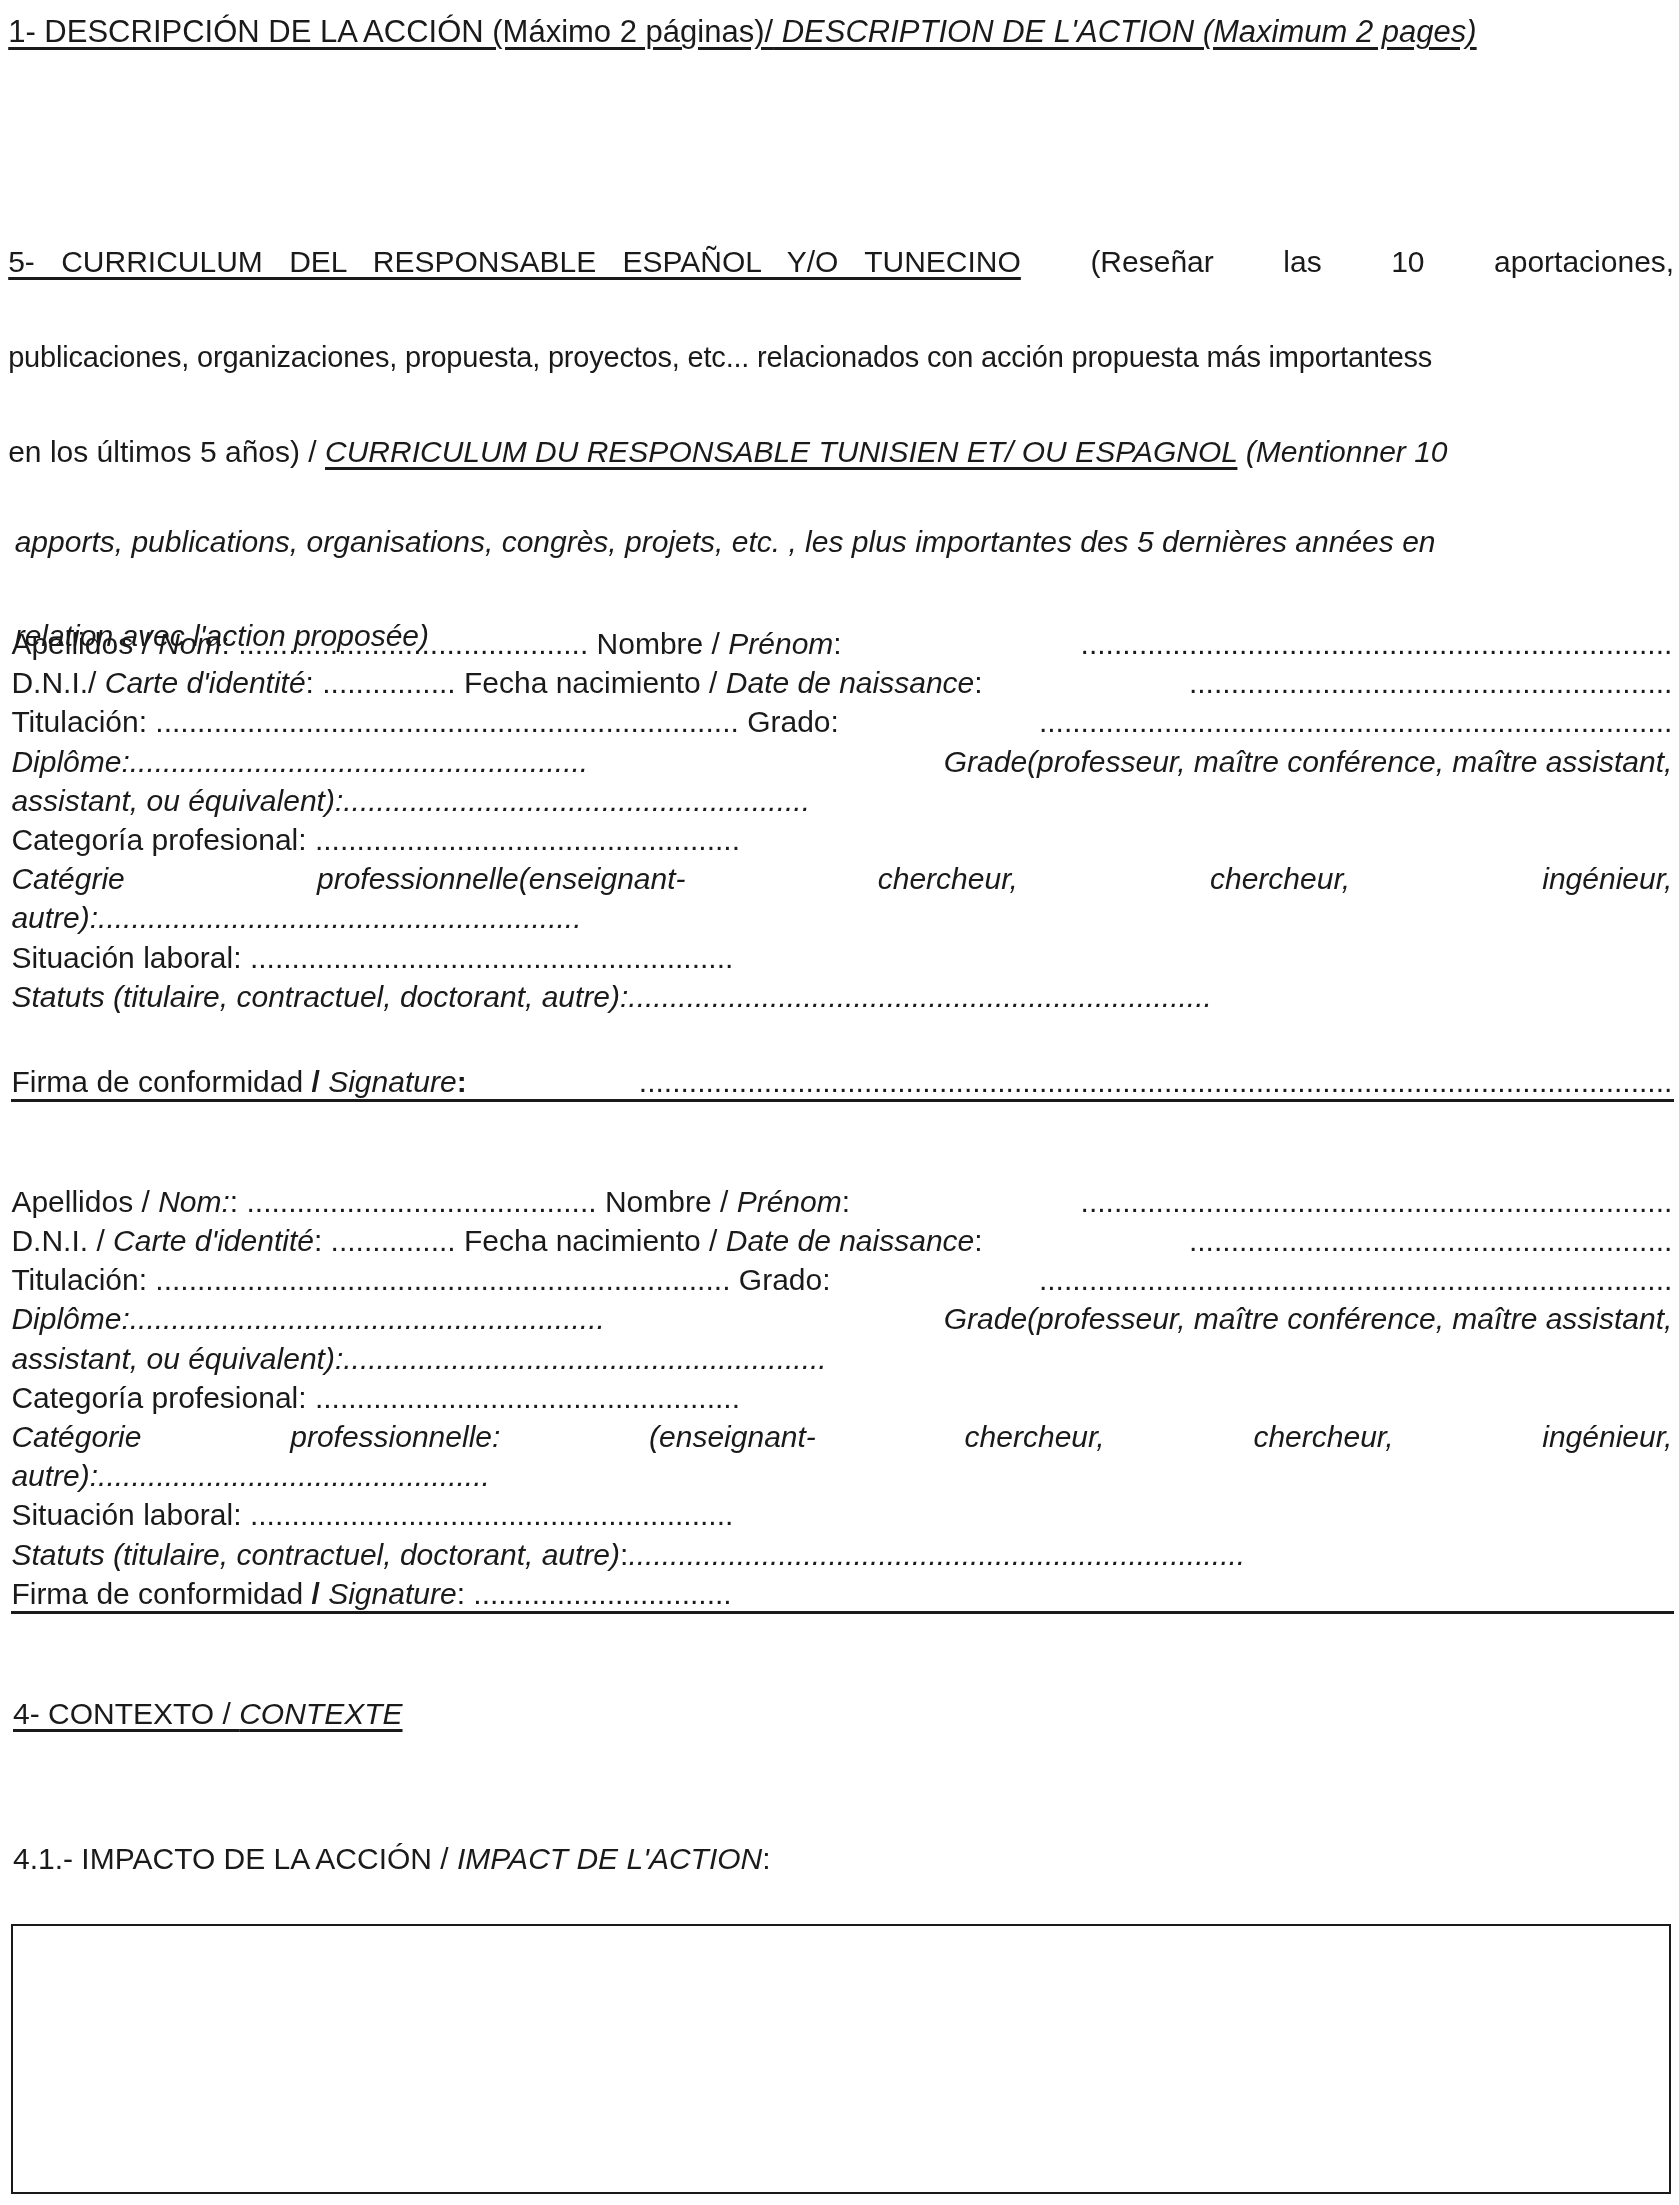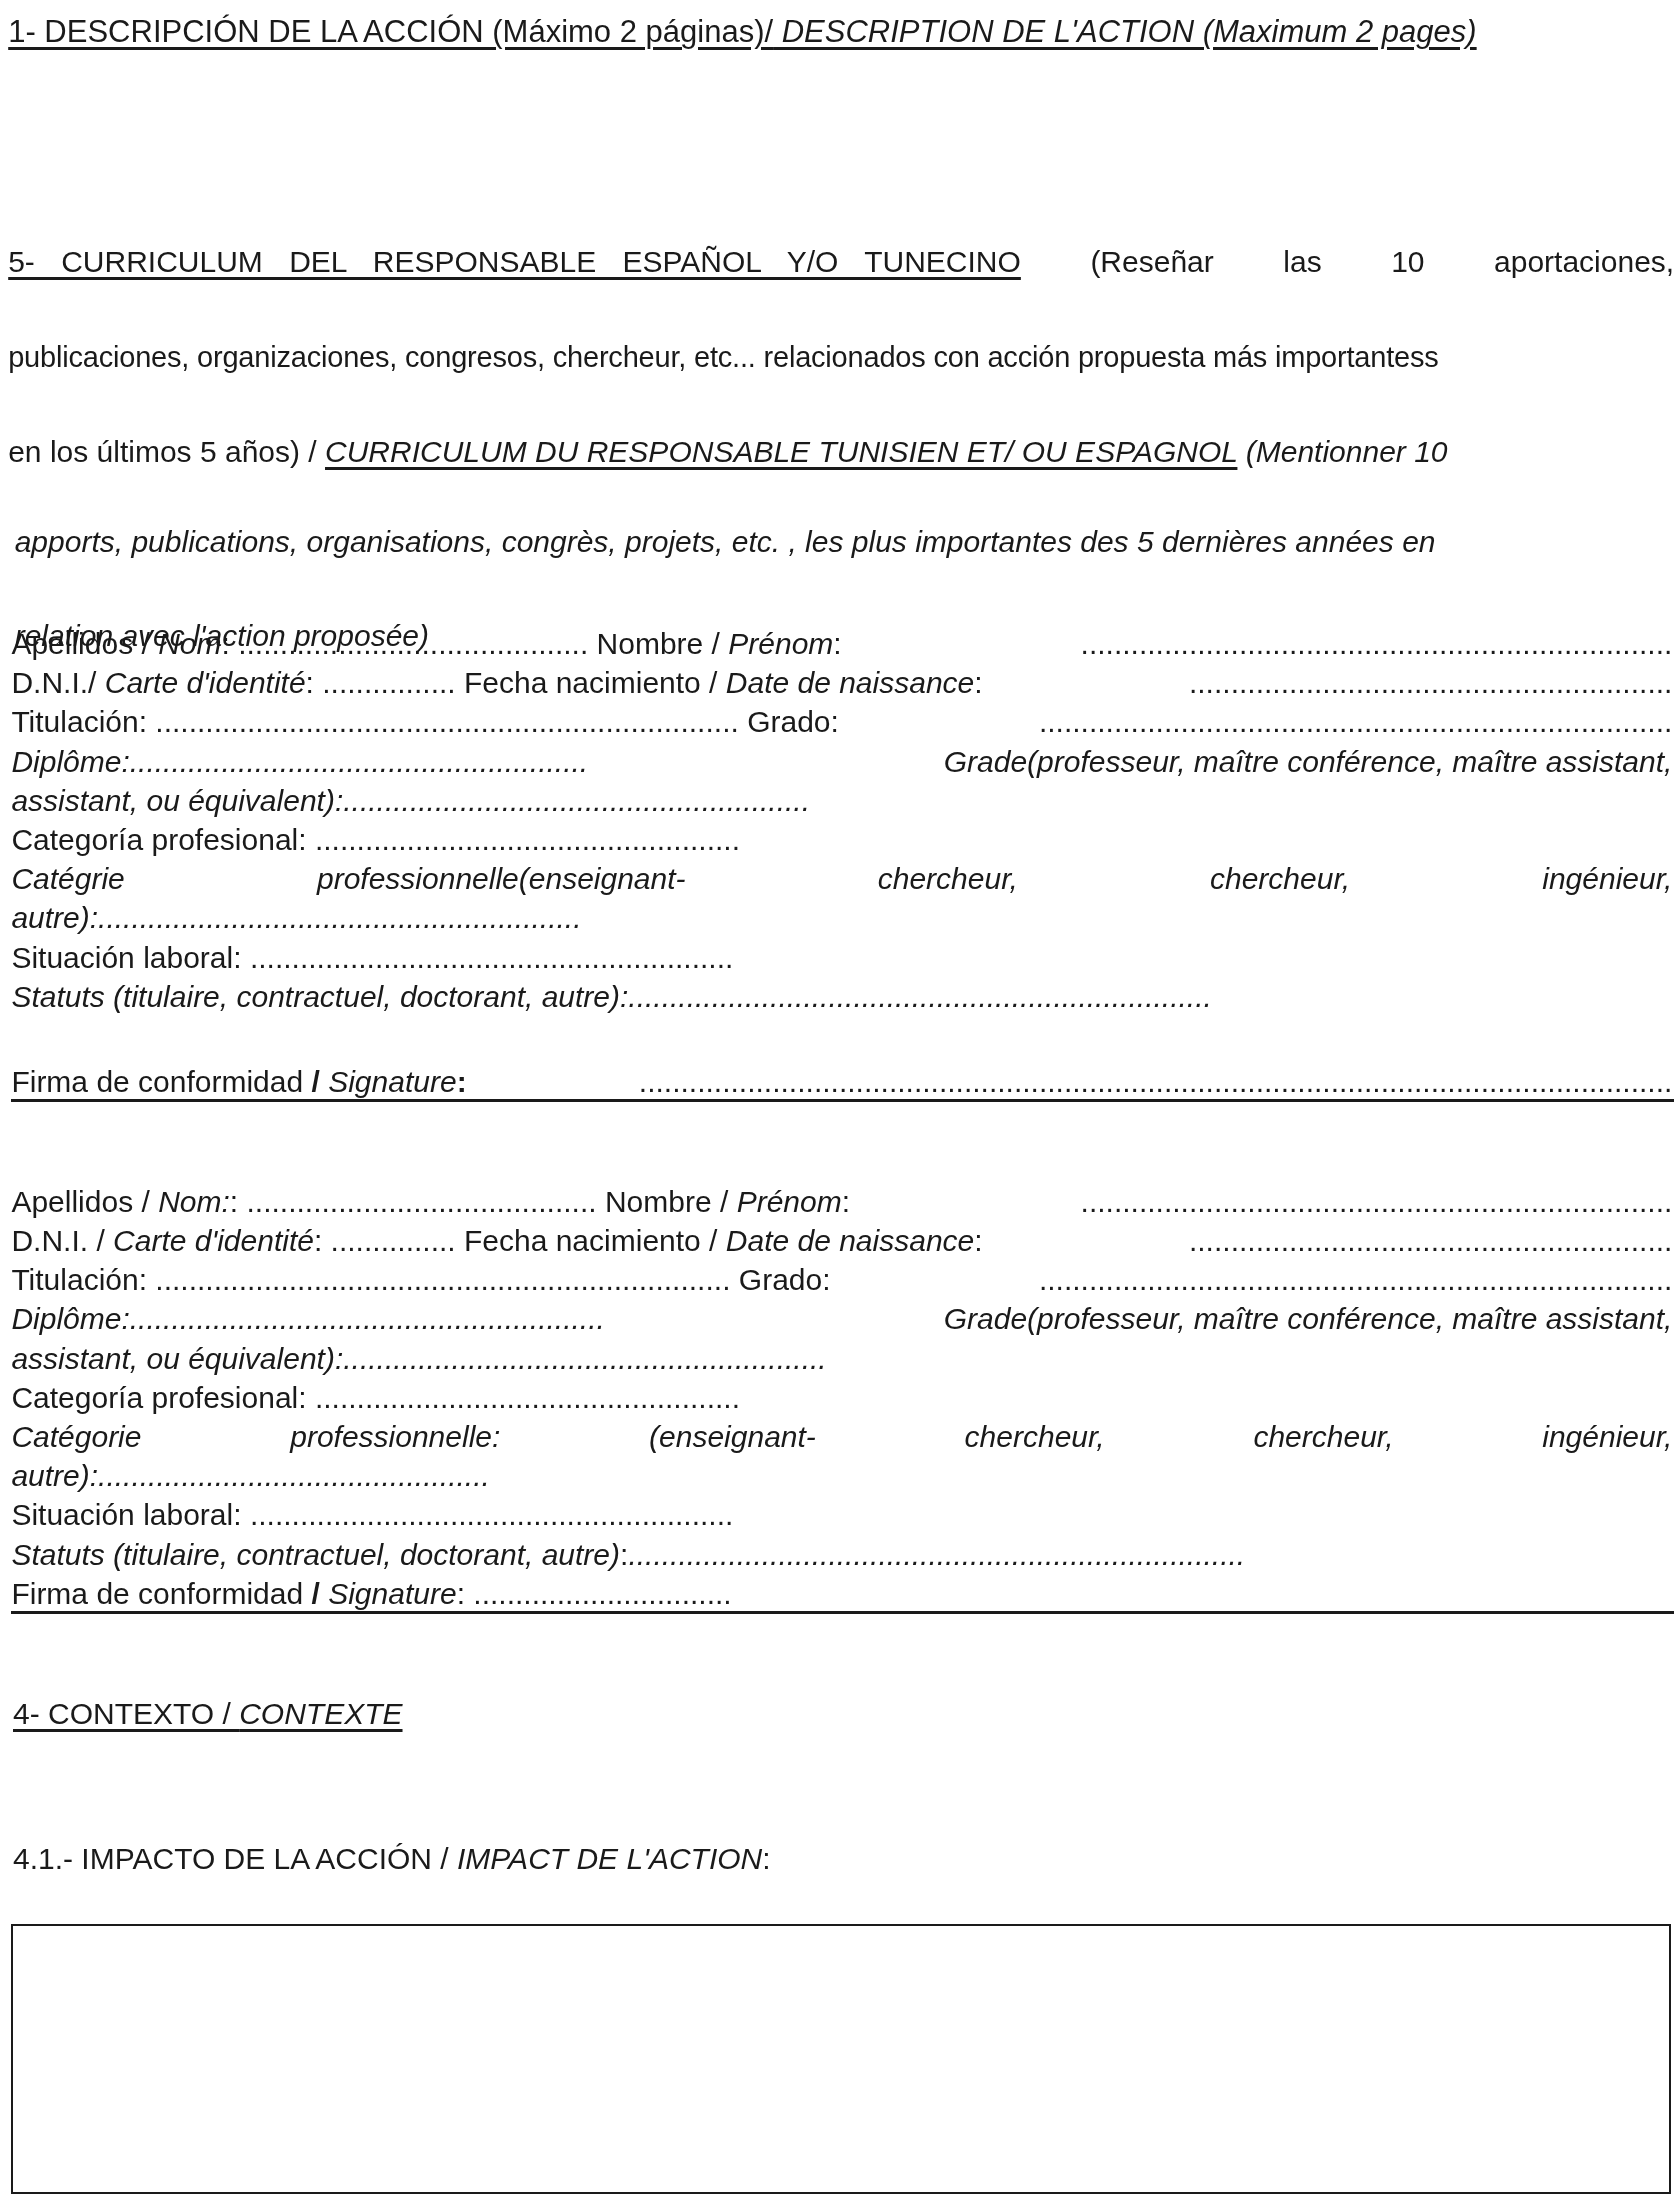--- a/index.html
+++ b/index.html
@@ -47,21 +47,21 @@
 </div>
 
 <div class="abs t" style="left:8.2px; top:247px; width:1666px; display:flex; justify-content:space-between;">
   <span class="u" style="word-spacing:18px;">5- CURRICULUM DEL RESPONSABLE ESPAÑOL Y/O TUNECINO </span>
   <span>(Reseñar</span>
   <span>las</span>
   <span>10</span>
   <span>aportaciones,</span>
 </div>
 
-<div class="abs t" style="left:8.2px; top:343px; font-size:29px; letter-spacing:-0.2px;">publicaciones, organizaciones, congresos, chercheur, etc... relacionados con acción propuesta más importantess</div>
+<div class="abs t" style="left:8.2px; top:343px; font-size:29px; letter-spacing:-0.2px;">publicaciones, organizaciones, propuesta, proyectos, etc... relacionados con acción propuesta más importantess</div>
 
 <div class="abs t" style="left:8.2px; top:437px; font-size:30px;">
   <span>en los últimos 5 años) / </span><span class="i u">CURRICULUM DU RESPONSABLE TUNISIEN ET/ OU ESPAGNOL</span><span class="i"> (Mentionner 10</span>
 </div>
 
 <div class="abs t i" style="left:14.7px; top:527px; font-size:30px;">apports, publications, organisations, congrès, projets, etc. , les plus importantes des 5 dernières années  en</div>
 
 <div class="abs t i" style="left:14.7px; top:621px; font-size:30px;">relation  avec l'action proposée)</div>
 
 <div class="field-row" style="top:629px;"></div>

